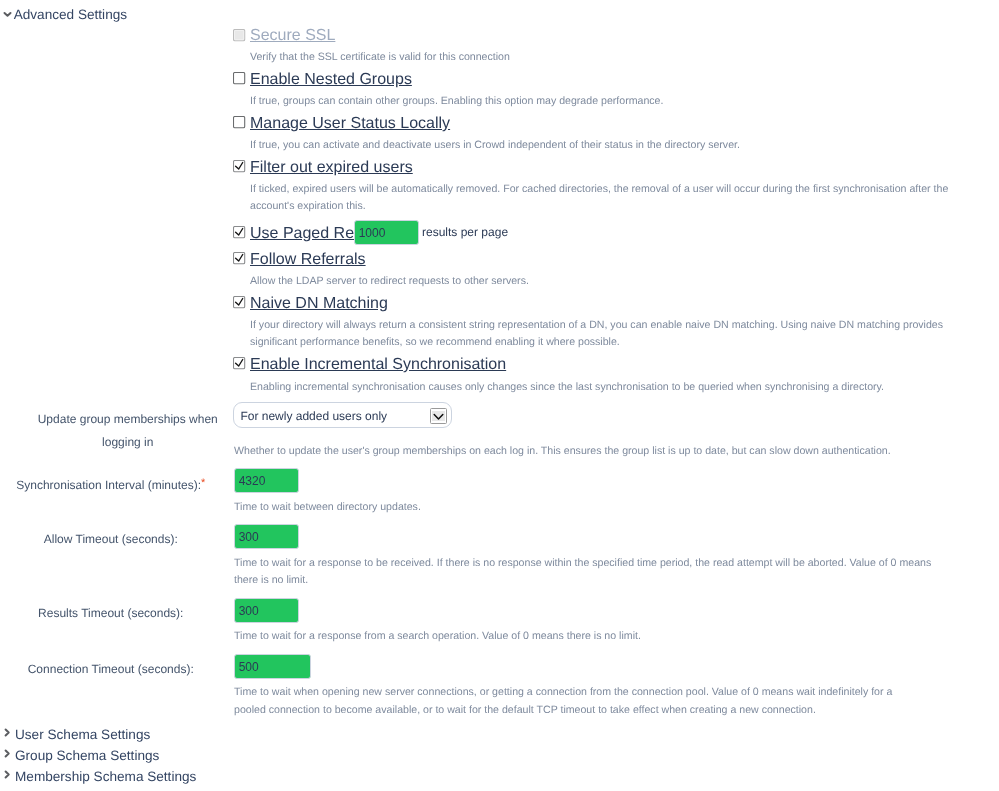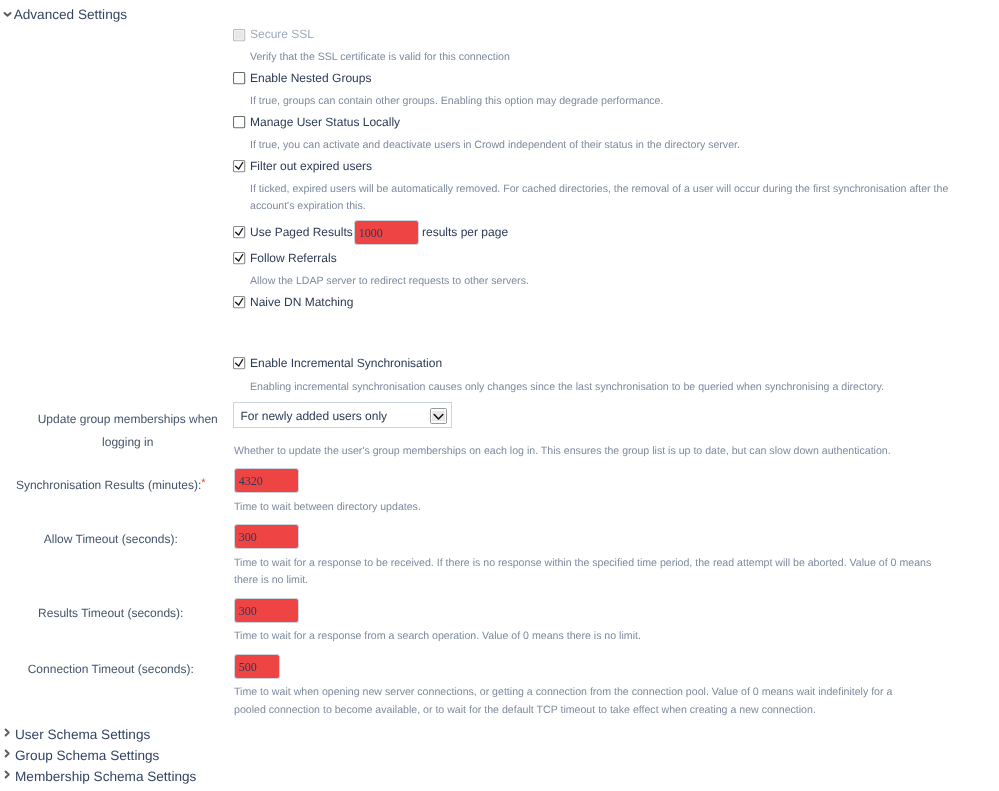--- a/index.html
+++ b/index.html
@@ -11,39 +11,39 @@
   .page{position:relative;width:999px;height:791px;background:#fff;}
 
   
   .section-head{position:absolute;color:#344563;font-size:13.6px;cursor:pointer;white-space:nowrap;}
   .section-head .chev{position:absolute;display:block;}
   .section-head .chev svg{display:block;}
   .section-head .lbl{display:block;}
 
   
   .desc{position:absolute;color:#7e8a9d;font-size:10.6px;line-height:17.3px;}
-  .cb-label{position:absolute;color:#2b3a55;font-size:12px;white-space:nowrap;}
+  .cb-label{position:absolute;color:#2b3a55;font-size:16px;white-space:nowrap;text-decoration:underline;}
   .cb-label.disabled{color:#9fabbe;}
   .field-label{position:absolute;color:#44546b;font-size:12px;text-align:center;line-height:23px;}
   .req{color:#e8491f;font-size:11px;vertical-align:2.5px;}
 
   
   .cbox{position:absolute;width:13px;height:13px;box-sizing:border-box;}
   .cbox svg{display:block;}
 
   
-  .tinput{position:absolute;box-sizing:border-box;background:#ef4444;
+  .tinput{position:absolute;box-sizing:border-box;background:#22c55e;
       border:1px solid #ccd4e0;border-radius:3px;color:#2b3a55;
-      font-family:Liberation Serif, serif;font-size:12px;
+      font-family:Liberation Sans, sans-serif;font-size:12px;
       padding:1.5px 0 0 4.2px;outline:none;}
   .inline-text{position:absolute;color:#2b3a55;font-size:12px;white-space:nowrap;}
 
   
   .sel{position:absolute;box-sizing:border-box;background:#fff;
-      border:1px solid #ccd4e0;border-radius:0;}
+      border:1px solid #ccd4e0;border-radius:9px;}
   .sel .seltext{position:absolute;left:6.2px;top:5.8px;color:#2b3a55;font-size:12px;white-space:nowrap;}
   .sel .arrowbox{position:absolute;left:196.0px;top:5px;width:17.1px;height:15.2px;
       box-sizing:border-box;border:1px solid #9a9a9a;border-radius:1.5px;
       background:#fff;}
   .sel .arrowbox .inner{position:absolute;left:1.2px;top:1.2px;right:1.2px;bottom:1.2px;
       background:#e8e8e8;}
   .sel .arrowbox svg{display:block;margin:3.3px auto 0;position:relative;}
 </style>
 </head>
 <body>
@@ -112,20 +112,21 @@
   <span class="cb-label" style="left:250px;top:251px;">Follow Referrals</span>
   <div class="desc" style="left:250px;top:273.0px;width:760px;">Allow the LDAP server to redirect requests to other servers.</div>
 
   <span class="cbox" style="left:233px;top:296px;">
     <svg width="13" height="13" viewBox="0 0 13 13">
         <rect x="0.5" y="0.5" width="11.2" height="11.2" rx="1.3" fill="#ffffff" stroke="#8a8c8e" stroke-width="1.1"></rect>
         <path d="M2.6 6.2 L5.7 9.0 L9.7 2.5" fill="none" stroke="#161616" stroke-width="1.4" stroke-linecap="round" stroke-linejoin="round"></path>
       </svg>
   </span>
   <span class="cb-label" style="left:250px;top:295px;">Naive DN Matching</span>
+  <div class="desc" style="left:250px;top:317.0px;width:700px;">If your directory will always return a consistent string representation of a DN, you can enable naive DN matching. Using naive DN matching provides significant performance benefits, so we recommend enabling it where possible.</div>
 
   <span class="cbox" style="left:233px;top:357px;">
     <svg width="13" height="13" viewBox="0 0 13 13">
         <rect x="0.5" y="0.5" width="11.2" height="11.2" rx="1.3" fill="#ffffff" stroke="#8a8c8e" stroke-width="1.1"></rect>
         <path d="M2.6 6.2 L5.7 9.0 L9.7 2.5" fill="none" stroke="#161616" stroke-width="1.4" stroke-linecap="round" stroke-linejoin="round"></path>
       </svg>
   </span>
   <span class="cb-label" style="left:250px;top:356px;">Enable Incremental Synchronisation</span>
   <div class="desc" style="left:250px;top:379.0px;width:780px;">Enabling incremental synchronisation causes only changes since the last synchronisation to be queried when synchronising a directory.</div>
 
@@ -134,34 +135,34 @@
     <span class="seltext">For newly added users only</span>
     <span class="arrowbox">
       <span class="inner"></span>
       <svg width="11" height="8" viewBox="0 0 11 8">
           <path d="M1.2 1.5 L5.5 5.9 L9.8 1.5" fill="none" stroke="#0d0d0d" stroke-width="1.5" stroke-linecap="round" stroke-linejoin="round"></path>
         </svg>
     </span>
   </div>
   <div class="desc" style="left:234px;top:443.2px;width:800px;">Whether to update the user's group memberships on each log in. This ensures the group list is up to date, but can slow down authentication.</div>
 
-  <div class="field-label" style="left:0px;top:471.5px;width:221.5px;"><span>Synchronisation Results (minutes):</span><span class="req">*</span></div>
+  <div class="field-label" style="left:0px;top:471.5px;width:221.5px;"><span>Synchronisation Interval (minutes):</span><span class="req">*</span></div>
   <input class="tinput" style="left: 233.5px; top: 467.5px; width: 65.5px; height: 25.5px;" value="4320">
   <div class="desc" style="left:234px;top:499.2px;width:800px;">Time to wait between directory updates.</div>
 
   <div class="field-label" style="left:0px;top:527.5px;width:221.5px;">Allow Timeout (seconds):</div>
   <input class="tinput" style="left: 233.5px; top: 523.5px; width: 65.5px; height: 25.5px;" value="300">
   <div class="desc" style="left:234px;top:555.2px;width:700px;">Time to wait for a response to be received. If there is no response within the specified time period, the read attempt will be aborted. Value of 0 means there is no limit.</div>
 
   <div class="field-label" style="left:0px;top:601.5px;width:221.5px;">Results Timeout (seconds):</div>
   <input class="tinput" style="left: 233.5px; top: 597.5px; width: 65.5px; height: 25.5px;" value="300">
   <div class="desc" style="left:234px;top:628.2px;width:800px;">Time to wait for a response from a search operation. Value of 0 means there is no limit.</div>
 
   <div class="field-label" style="left:0px;top:657.5px;width:221.5px;">Connection Timeout (seconds):</div>
-  <input class="tinput" style="left: 233.5px; top: 653.5px; width: 46px; height: 25.5px;" value="500">
+  <input class="tinput" style="left: 233.5px; top: 653.5px; width: 77px; height: 25.5px;" value="500">
   <div class="desc" style="left:234px;top:684.4px;width:680px;">Time to wait when opening new server connections, or getting a connection from the connection pool. Value of 0 means wait indefinitely for a pooled connection to become available, or to wait for the default TCP timeout to take effect when creating a new connection.</div>
 
   <div class="section-head" style="left:15px;top:727px;">
     <span class="chev" style="left:-11px;top:1.2px;">
       <svg width="8" height="9" viewBox="0 0 8 9">
           <path d="M1.6 1.5 L4.7 4.5 L1.6 7.5" fill="none" stroke="#5b5d61" stroke-width="2" stroke-linecap="round" stroke-linejoin="round"></path>
         </svg>
     </span>
     <span class="lbl">User Schema Settings</span>
   </div>

